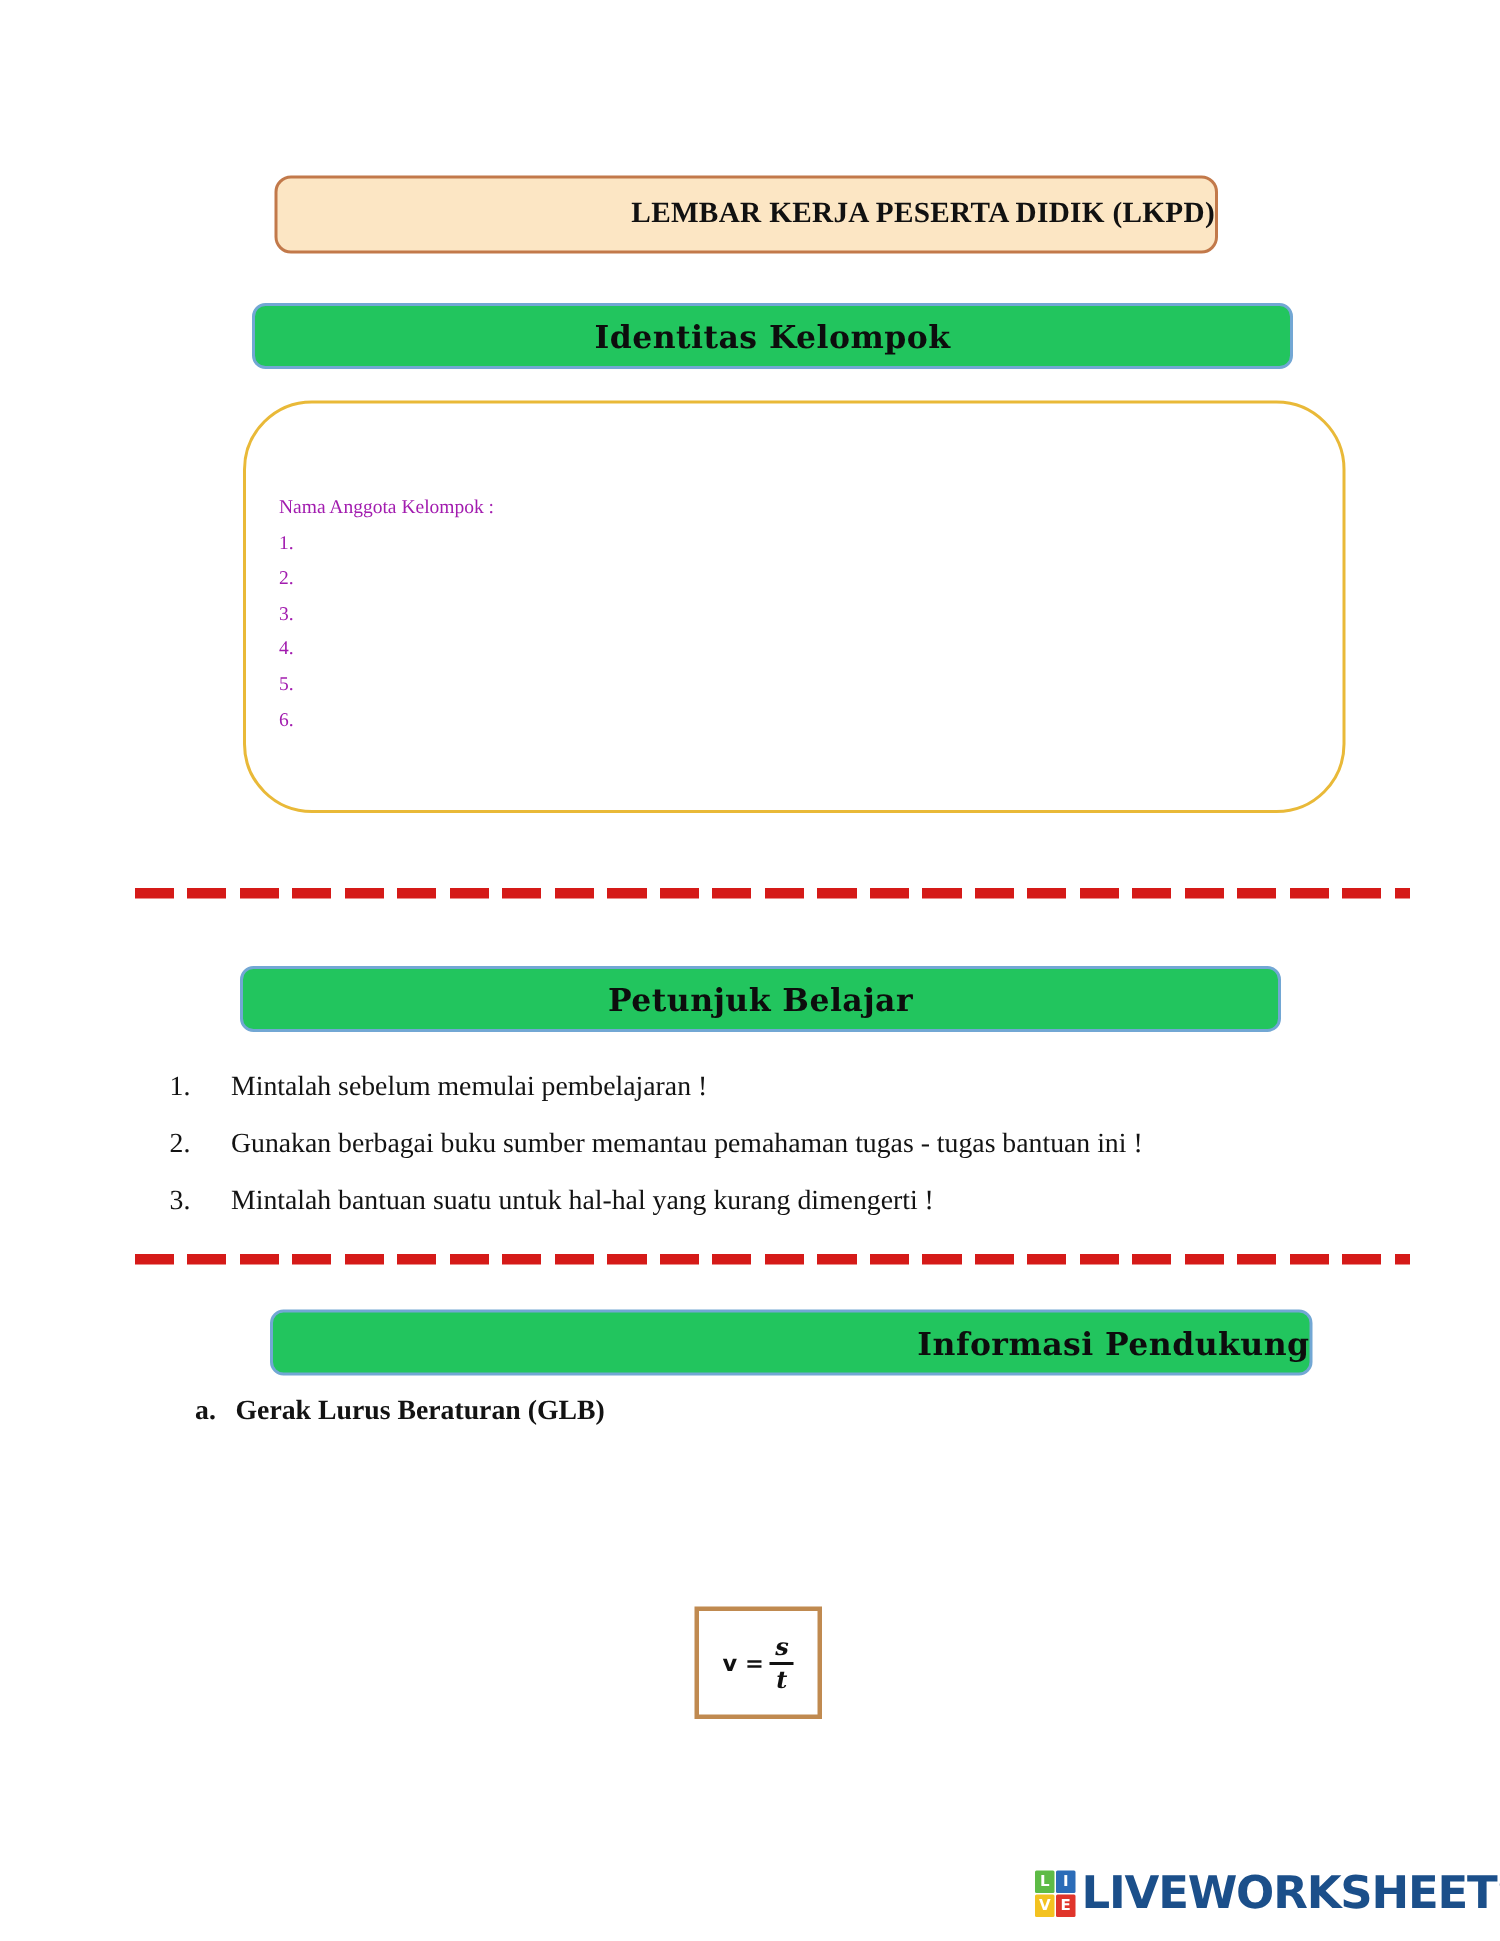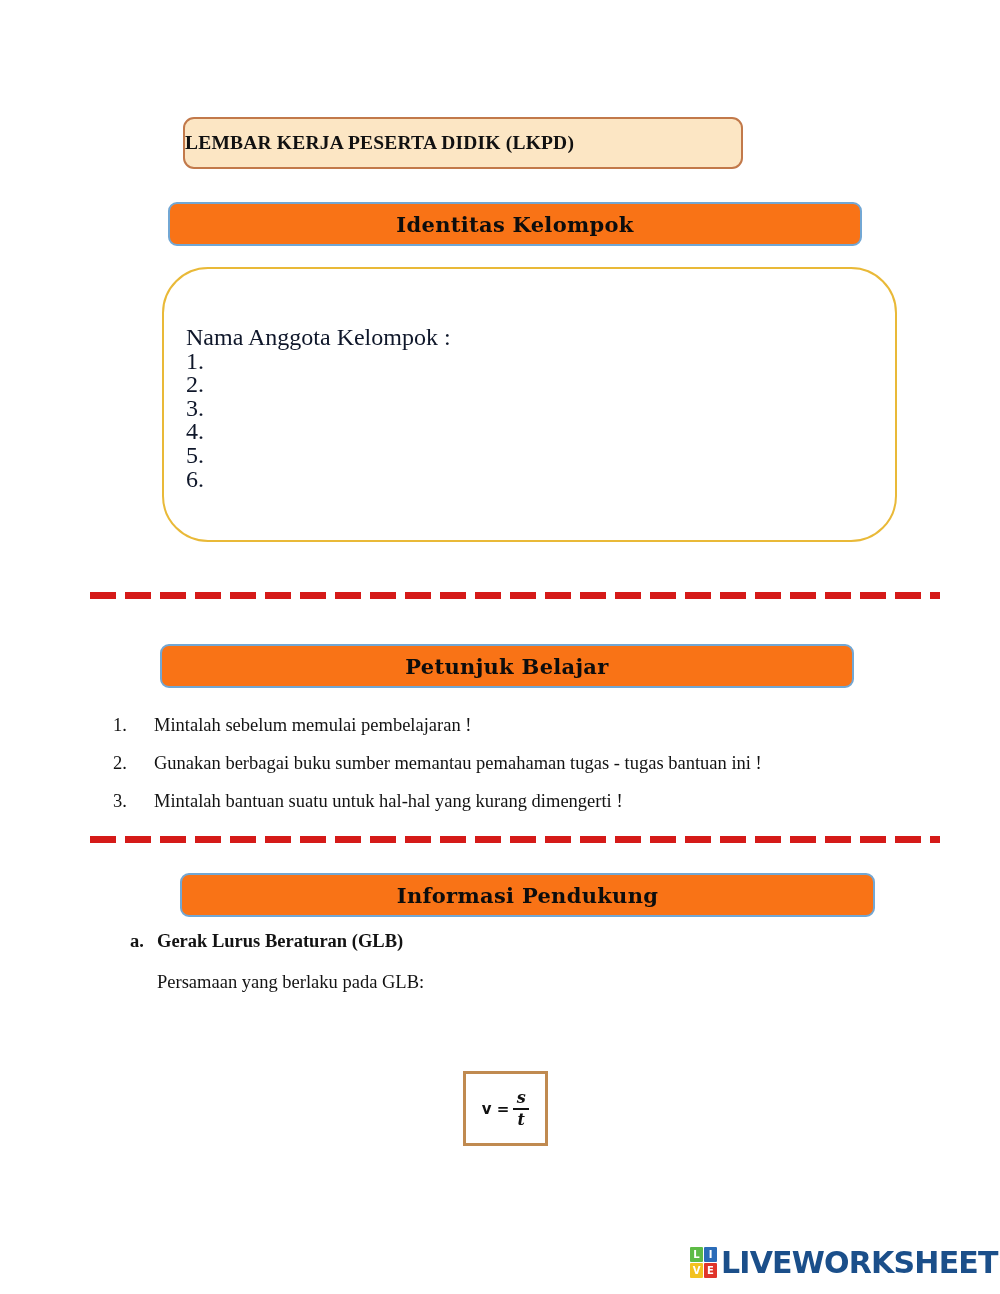--- a/index.html
+++ b/index.html
@@ -14,79 +14,79 @@
     font-family: "Liberation Serif", "DejaVu Serif", serif;
     color: #000000;
     overflow: hidden;
   }
 
   
   .lkpd-banner {
     position: absolute;
     left: 183px;
     top: 117px;
-    width: 560px;
+    width: 629px;
     height: 52px;
     background: #FCE6C4;
     border: 2px solid #C2794A;
     border-radius: 11px;
     box-sizing: border-box;
     display: flex;
     align-items: center;
-    justify-content: flex-start;
+    justify-content: flex-end;
   }
   .lkpd-banner .txt {
     font-family: "Liberation Serif", "DejaVu Serif", serif;
     font-weight: bold;
     font-size: 19.5px;
     letter-spacing: 0.2px;
     color: #111111;
   }
 
   
   .sec-head {
     position: absolute;
-    background: #f97316;
+    background: #22c55e;
     border: 2px solid #72A7D4;
     border-radius: 9px;
     box-sizing: border-box;
     display: flex;
     align-items: center;
     justify-content: center;
   }
   .sec-head .txt {
     font-family: "DejaVu Serif", "Liberation Serif", serif;
     font-weight: bold;
     font-size: 21px;
     color: #0d0d0d;
     letter-spacing: 0.3px;
   }
   #head-identitas { left: 168px; top: 202px; width: 694px; height: 44px; }
   #head-petunjuk  { left: 160px; top: 644px; width: 694px; height: 44px; }
-  #head-informasi { left: 180px; top: 873px; width: 695px; height: 44px; }
+  #head-informasi { left: 180px; top: 873px; width: 695px; height: 44px; justify-content: flex-end; }
 
   
   .identity-box {
     position: absolute;
     left: 162px;
     top: 267px;
     width: 735px;
     height: 275px;
     border: 2px solid #E9B938;
     border-radius: 46px;
     box-sizing: border-box;
     background: #ffffff;
   }
   .identity-inner {
     position: absolute;
     left: 22px;
     top: 57px;
-    font-size: 24px;
+    font-size: 13px;
     line-height: 23.6px;
-    color: #0f172a;
+    color: #a21caf;
   }
   .identity-inner div { white-space: pre; }
 
   
   .dash-rule {
     position: absolute;
     left: 90px;
     width: 850px;
     height: 7px;
     background-image: repeating-linear-gradient(
@@ -276,21 +276,20 @@
 
 <div class="sec-head" id="head-informasi">
   <span class="txt">Informasi Pendukung</span>
 </div>
 
 <div class="info-body">
   <div class="info-head-row">
     <span class="info-head-letter">a.</span>
     <span>Gerak Lurus Beraturan (GLB)</span>
   </div>
-  <div class="info-para2">Persamaan yang berlaku pada GLB:</div>
 </div>
 
 <div class="formula-box">
   <div class="formula-inner">
     <span class="formula-v">v =</span>
     <span class="frac">
       <span class="num">s</span>
       <span class="bar"></span>
       <span class="den">t</span>
     </span>

